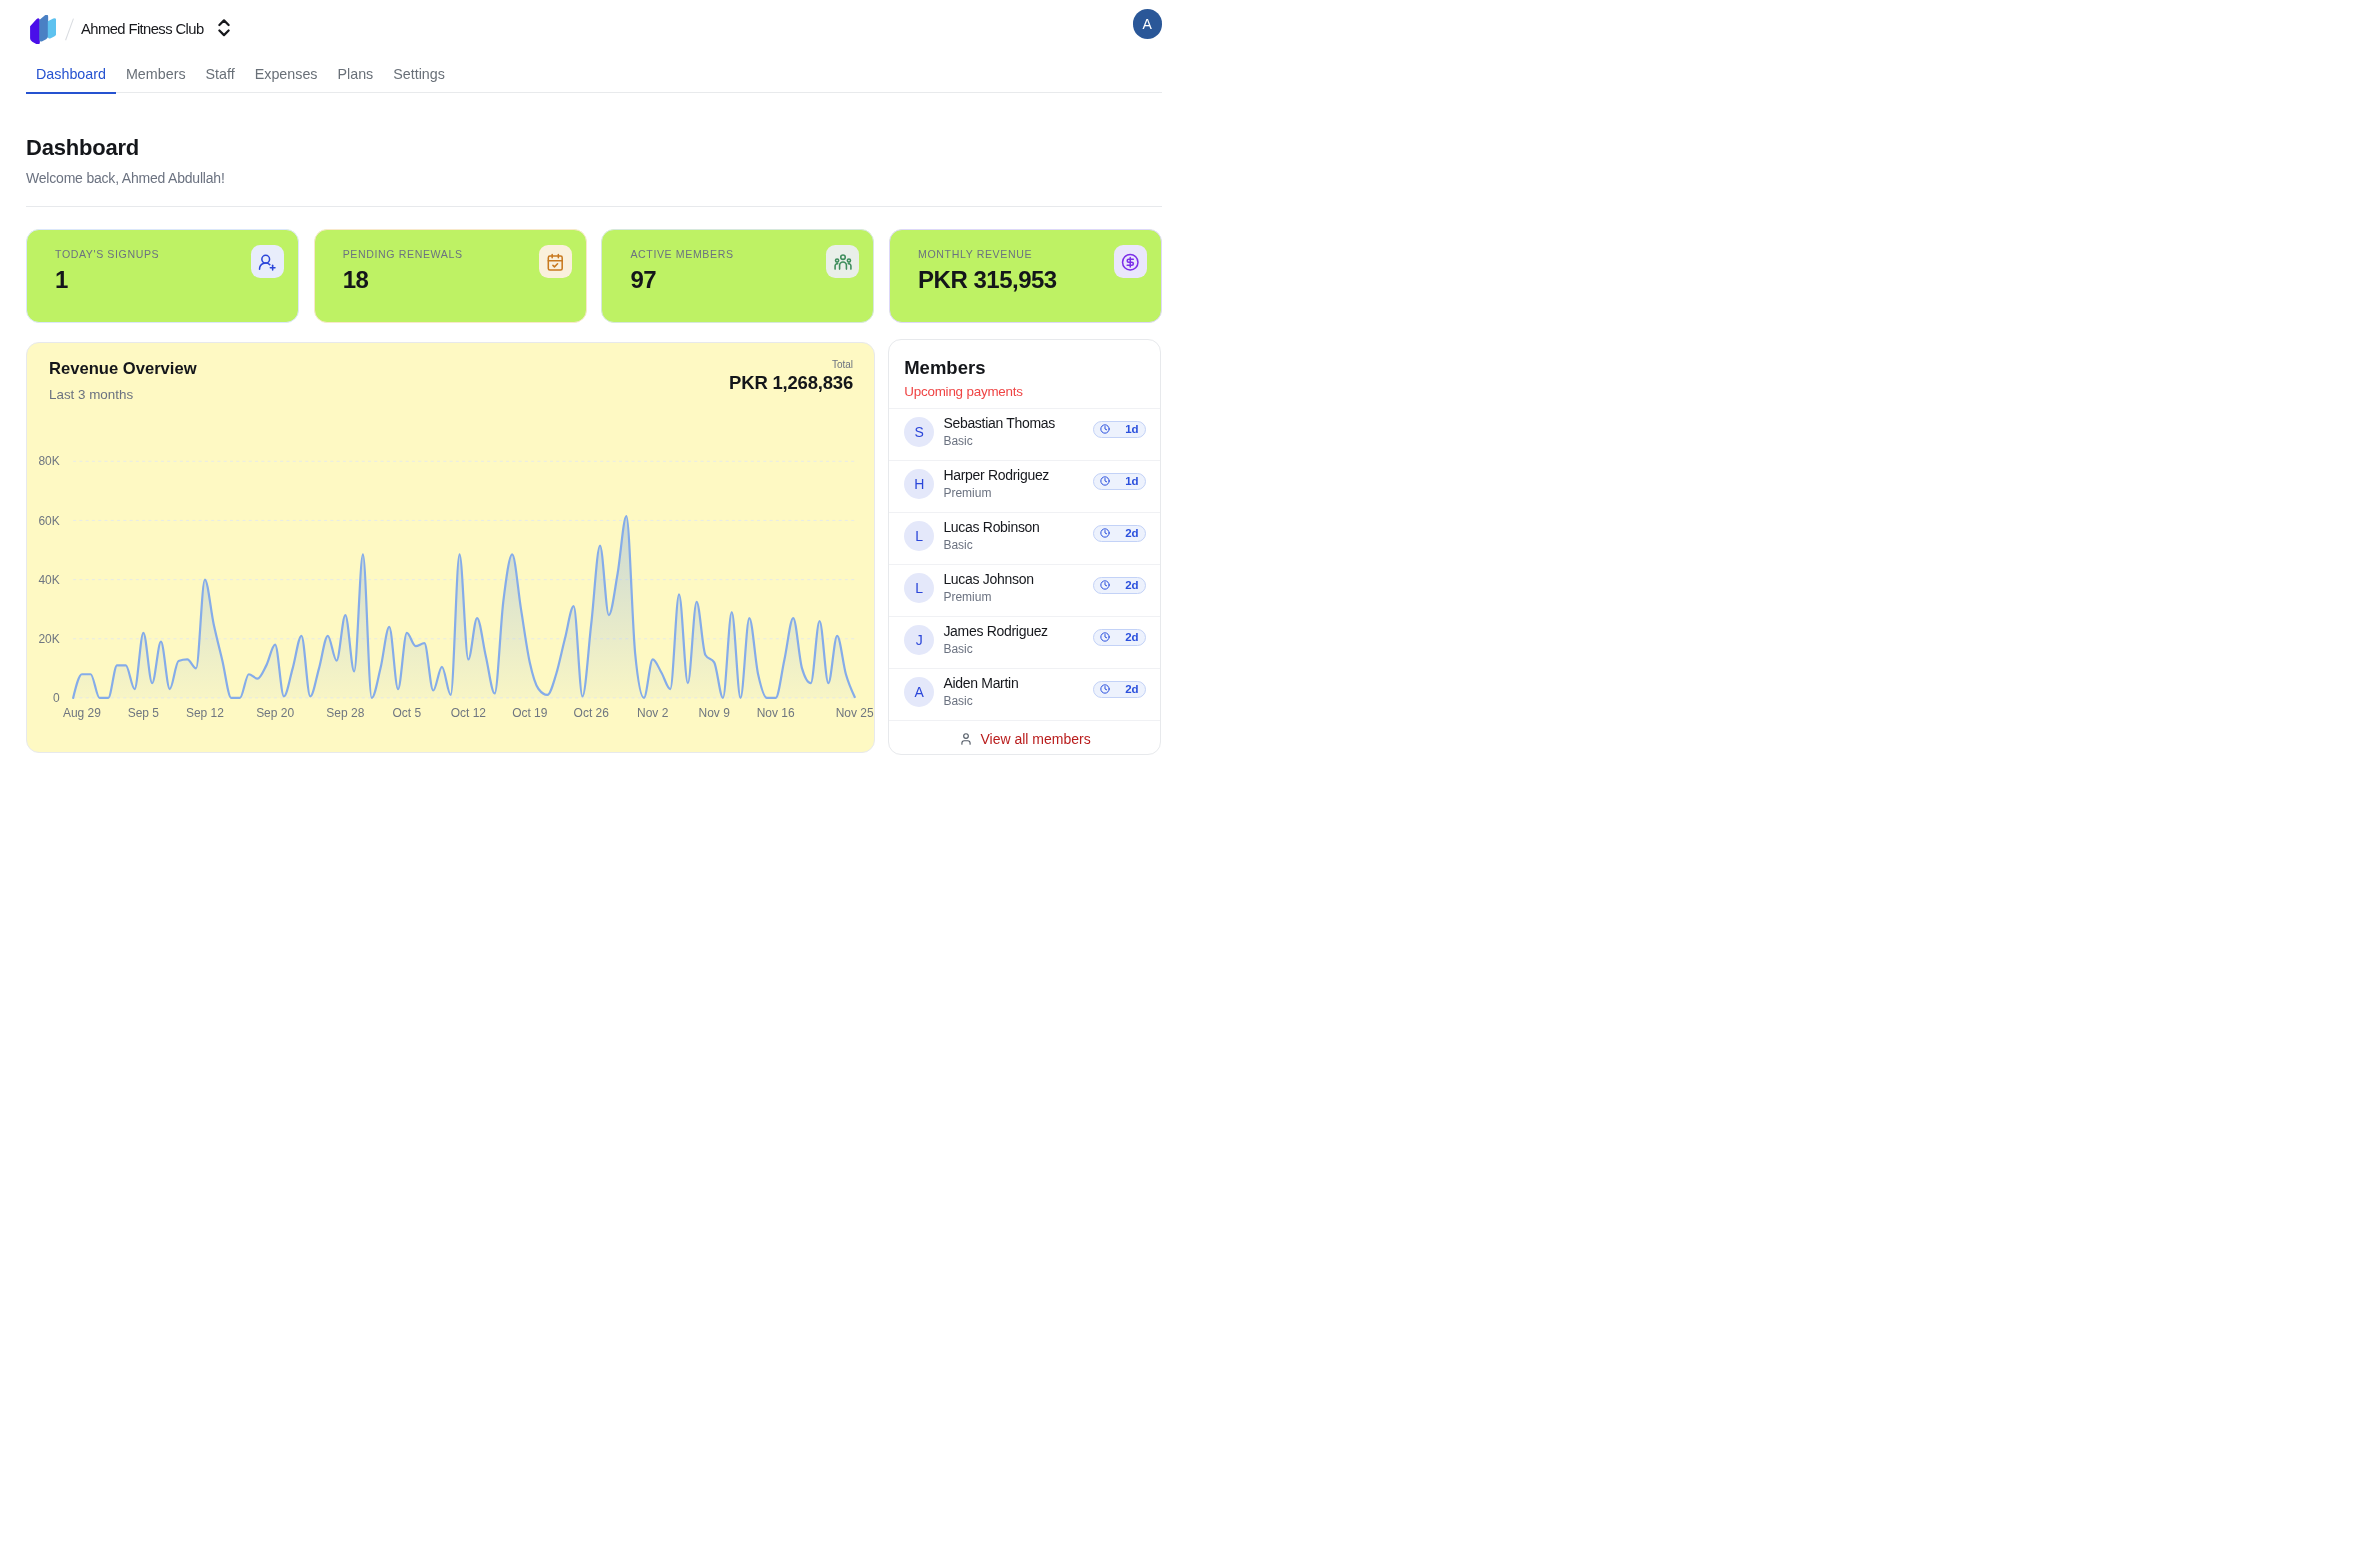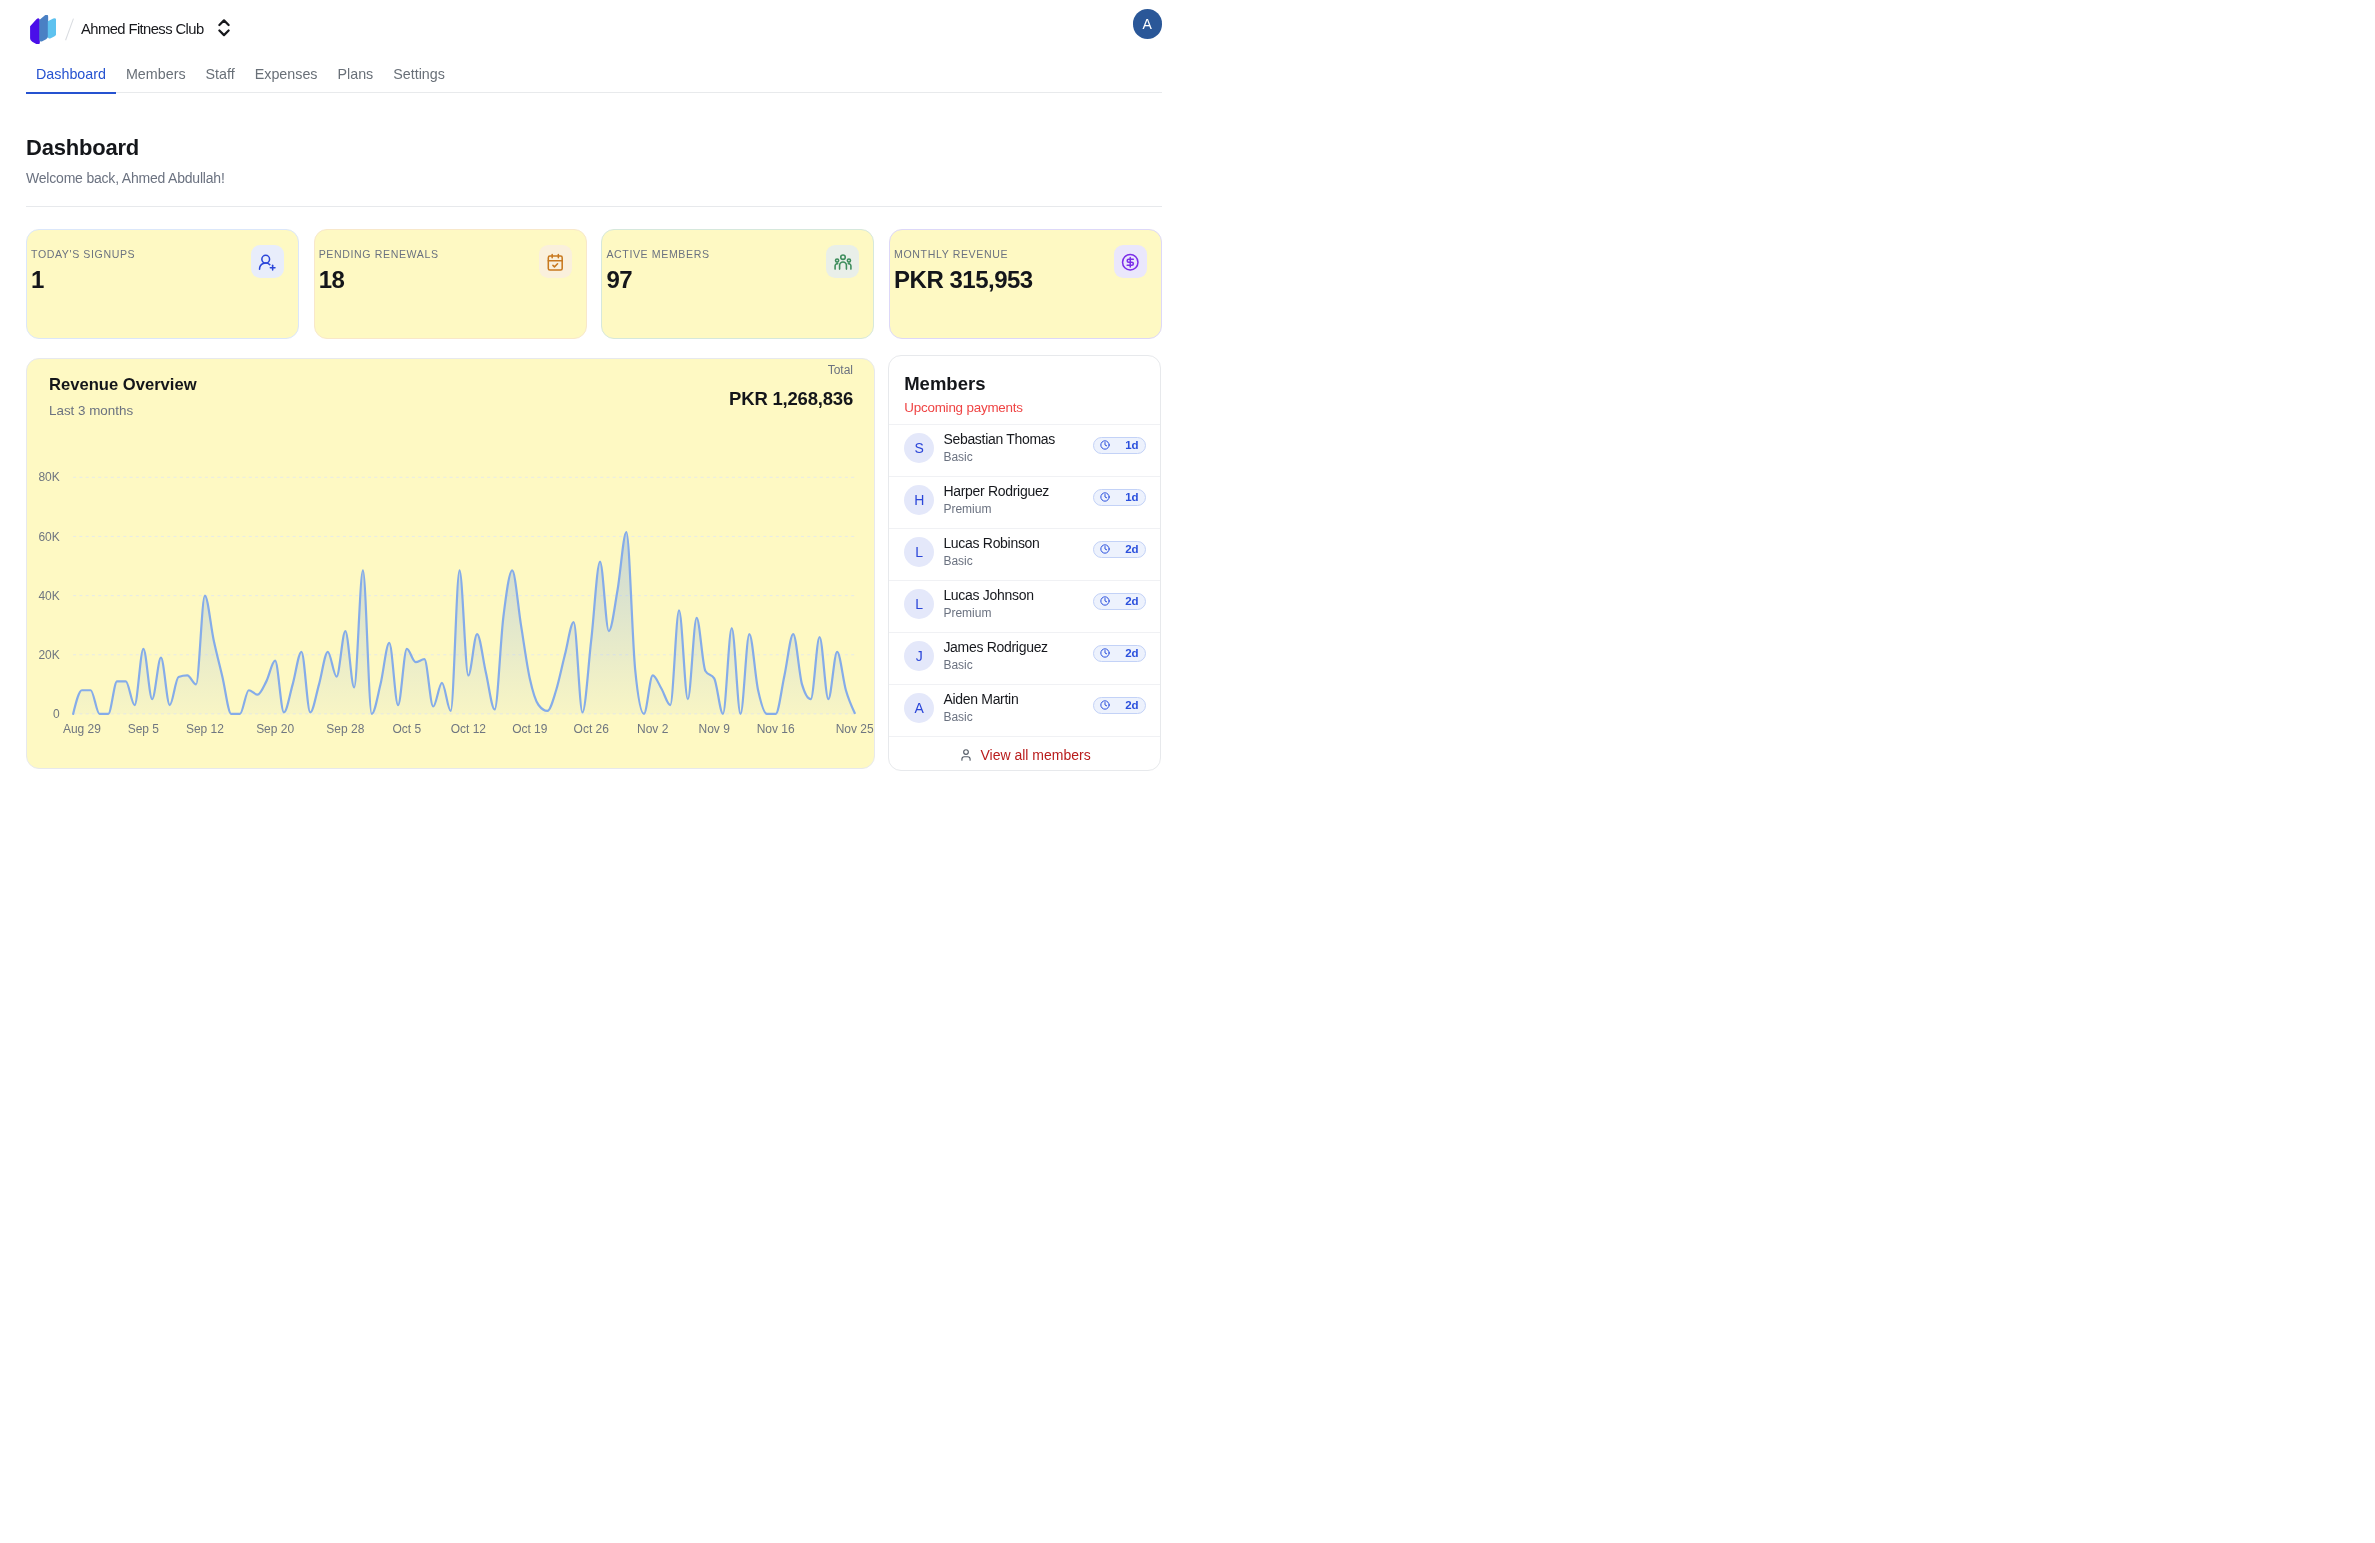--- a/index.html
+++ b/index.html
@@ -14,35 +14,35 @@
 
 .tabs{display:flex;margin-top:18.5px;border-bottom:0.9px solid #e8eaec}
 .tab{font-size:14.3px;color:#697078;padding:3.7px 10px 8.3px;line-height:17.5px}
 .tab.act{color:#2552d0;font-weight:500;border-bottom:2.8px solid #2552d0;margin-bottom:-1.8px;padding-bottom:7.4px}
 
 h1{font-size:22px;font-weight:700;color:#14161a;margin-top:42px;letter-spacing:-0.2px}
 .welcome{font-size:14px;color:#6b7280;margin-top:8.8px;letter-spacing:-0.2px}
 .hr{height:0.9px;background:#e7e9ec;margin-top:20px}
 
 .stats{display:flex;gap:14.8px;margin-top:22px}
-.scard{flex:1;height:110px;border:0.9px solid #dde7f8;border-radius:13px;padding:18px 4px;position:relative;background:#fef9c3}
+.scard{flex:1;height:94px;border:0.9px solid #dde7f8;border-radius:13px;padding:18px 28px;position:relative;background:#bef264}
 .scard .lab{font-size:10.6px;letter-spacing:0.6px;color:#6b7280;font-weight:500}
 .scard .val{font-size:24px;font-weight:700;color:#14161a;margin-top:6.5px;letter-spacing:-0.5px}
 .ic{position:absolute;right:14px;top:15.7px;width:33px;height:33px;border-radius:9.2px;display:flex;align-items:center;justify-content:center}
 .c1{border-color:#dbe7fa} .c1 .ic{background:#e8edfb}
 .c2{border-color:#f8e8ca} .c2 .ic{background:#faf0dc}
 .c3{border-color:#d6e8dc} .c3 .ic{background:#e9efe9}
 .c4{border-color:#ddd8f8} .c4 .ic{background:#eae7fc}
 
 .main{display:flex;margin-top:19.4px;align-items:flex-start}
 .chartcard{width:849px;height:411px;border:0.9px solid #e7e9ec;border-radius:13px;position:relative;background:#fef9c3}
 .chead{position:absolute;left:22px;top:15.7px}
 .ctitle{font-size:16.6px;font-weight:700;color:#14161a}
 .csub{font-size:13.4px;color:#6b7280;margin-top:8.3px}
-.ctotlab{position:absolute;right:21px;top:4px;font-size:12px;color:#6b7280;text-align:center}
+.ctotlab{position:absolute;right:21px;top:16px;font-size:10px;color:#6b7280;text-align:center}
 .ctot{position:absolute;right:21px;top:29px;font-size:18.5px;font-weight:700;color:#14161a;text-align:right;letter-spacing:-0.2px}
 .membercard{width:273px;height:416px;border:0.9px solid #e7e9ec;border-radius:13px;margin-left:13.4px;background:#fff;margin-top:-3.2px;overflow:hidden}
 .mhead{padding:17.5px 14.8px 0;height:68px}
 .mtitle{font-size:18.5px;font-weight:700;color:#14161a}
 .msub{font-size:13.4px;color:#ef4444;margin-top:4.6px;letter-spacing:-0.2px}
 .mrow{height:52px;border-top:0.9px solid #f0f1f4;display:flex;align-items:center;padding:0 14.8px 5.5px}
 .mav{width:30px;height:30px;border-radius:50%;background:#e4e8fa;color:#2b46d9;font-size:14px;display:flex;align-items:center;justify-content:center;flex:none}
 .minfo{margin-left:9.2px;flex:1;min-width:0}
 .mname{font-size:14px;font-weight:400;color:#16181d;letter-spacing:-0.3px}
 .mplan{font-size:12px;color:#6b7280;margin-top:2.8px}

